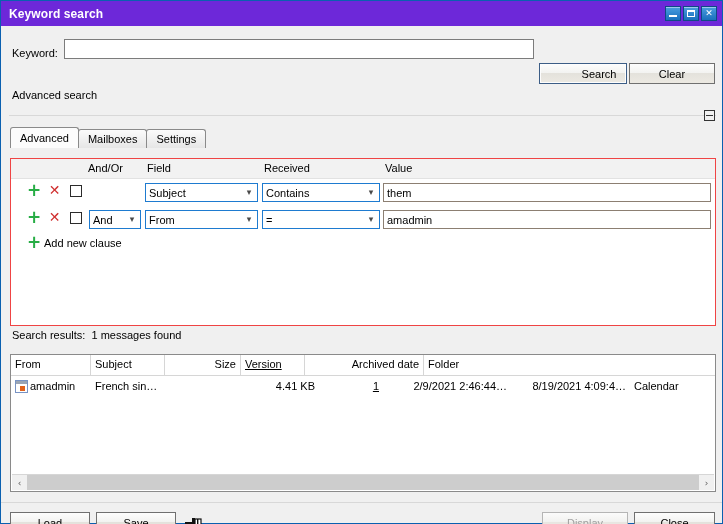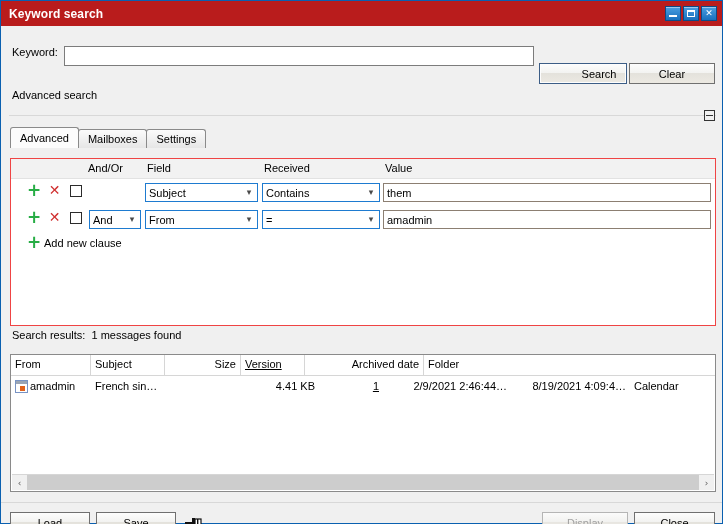--- a/index.html
+++ b/index.html
@@ -25,21 +25,21 @@
     box-sizing: border-box;
     border: 1px solid #0a60b0;
     background: #f0f0f0;
     display: flex;
     flex-direction: column;
   }
 
   
   .titlebar {
     height: 25px;
-    background: #b91c1c;
+    background: #6d28d9;
     display: flex;
     align-items: center;
     flex: 0 0 auto;
     padding: 0 2px 0 8px;
     box-sizing: border-box;
   }
   .title-text {
     color: #ffffff;
     font-size: 12px;
     font-weight: bold;
@@ -97,24 +97,24 @@
   
   .client {
     flex: 1 1 auto;
     position: relative;
     background: #f0f0f0;
   }
 
   
   .keyword-row {
     position: absolute;
-    left: 0; top: 20px;
+    left: 0; top: 9px;
     width: 723px; height: 24px;
     display: flex;
-    align-items: flex-start;
+    align-items: flex-end;
   }
   .keyword-label {
     width: 52px;
     margin-left: 11px;
     font-size: 11px;
   }
   .keyword-input {
     width: 470px;
     height: 20px;
     box-sizing: border-box;

